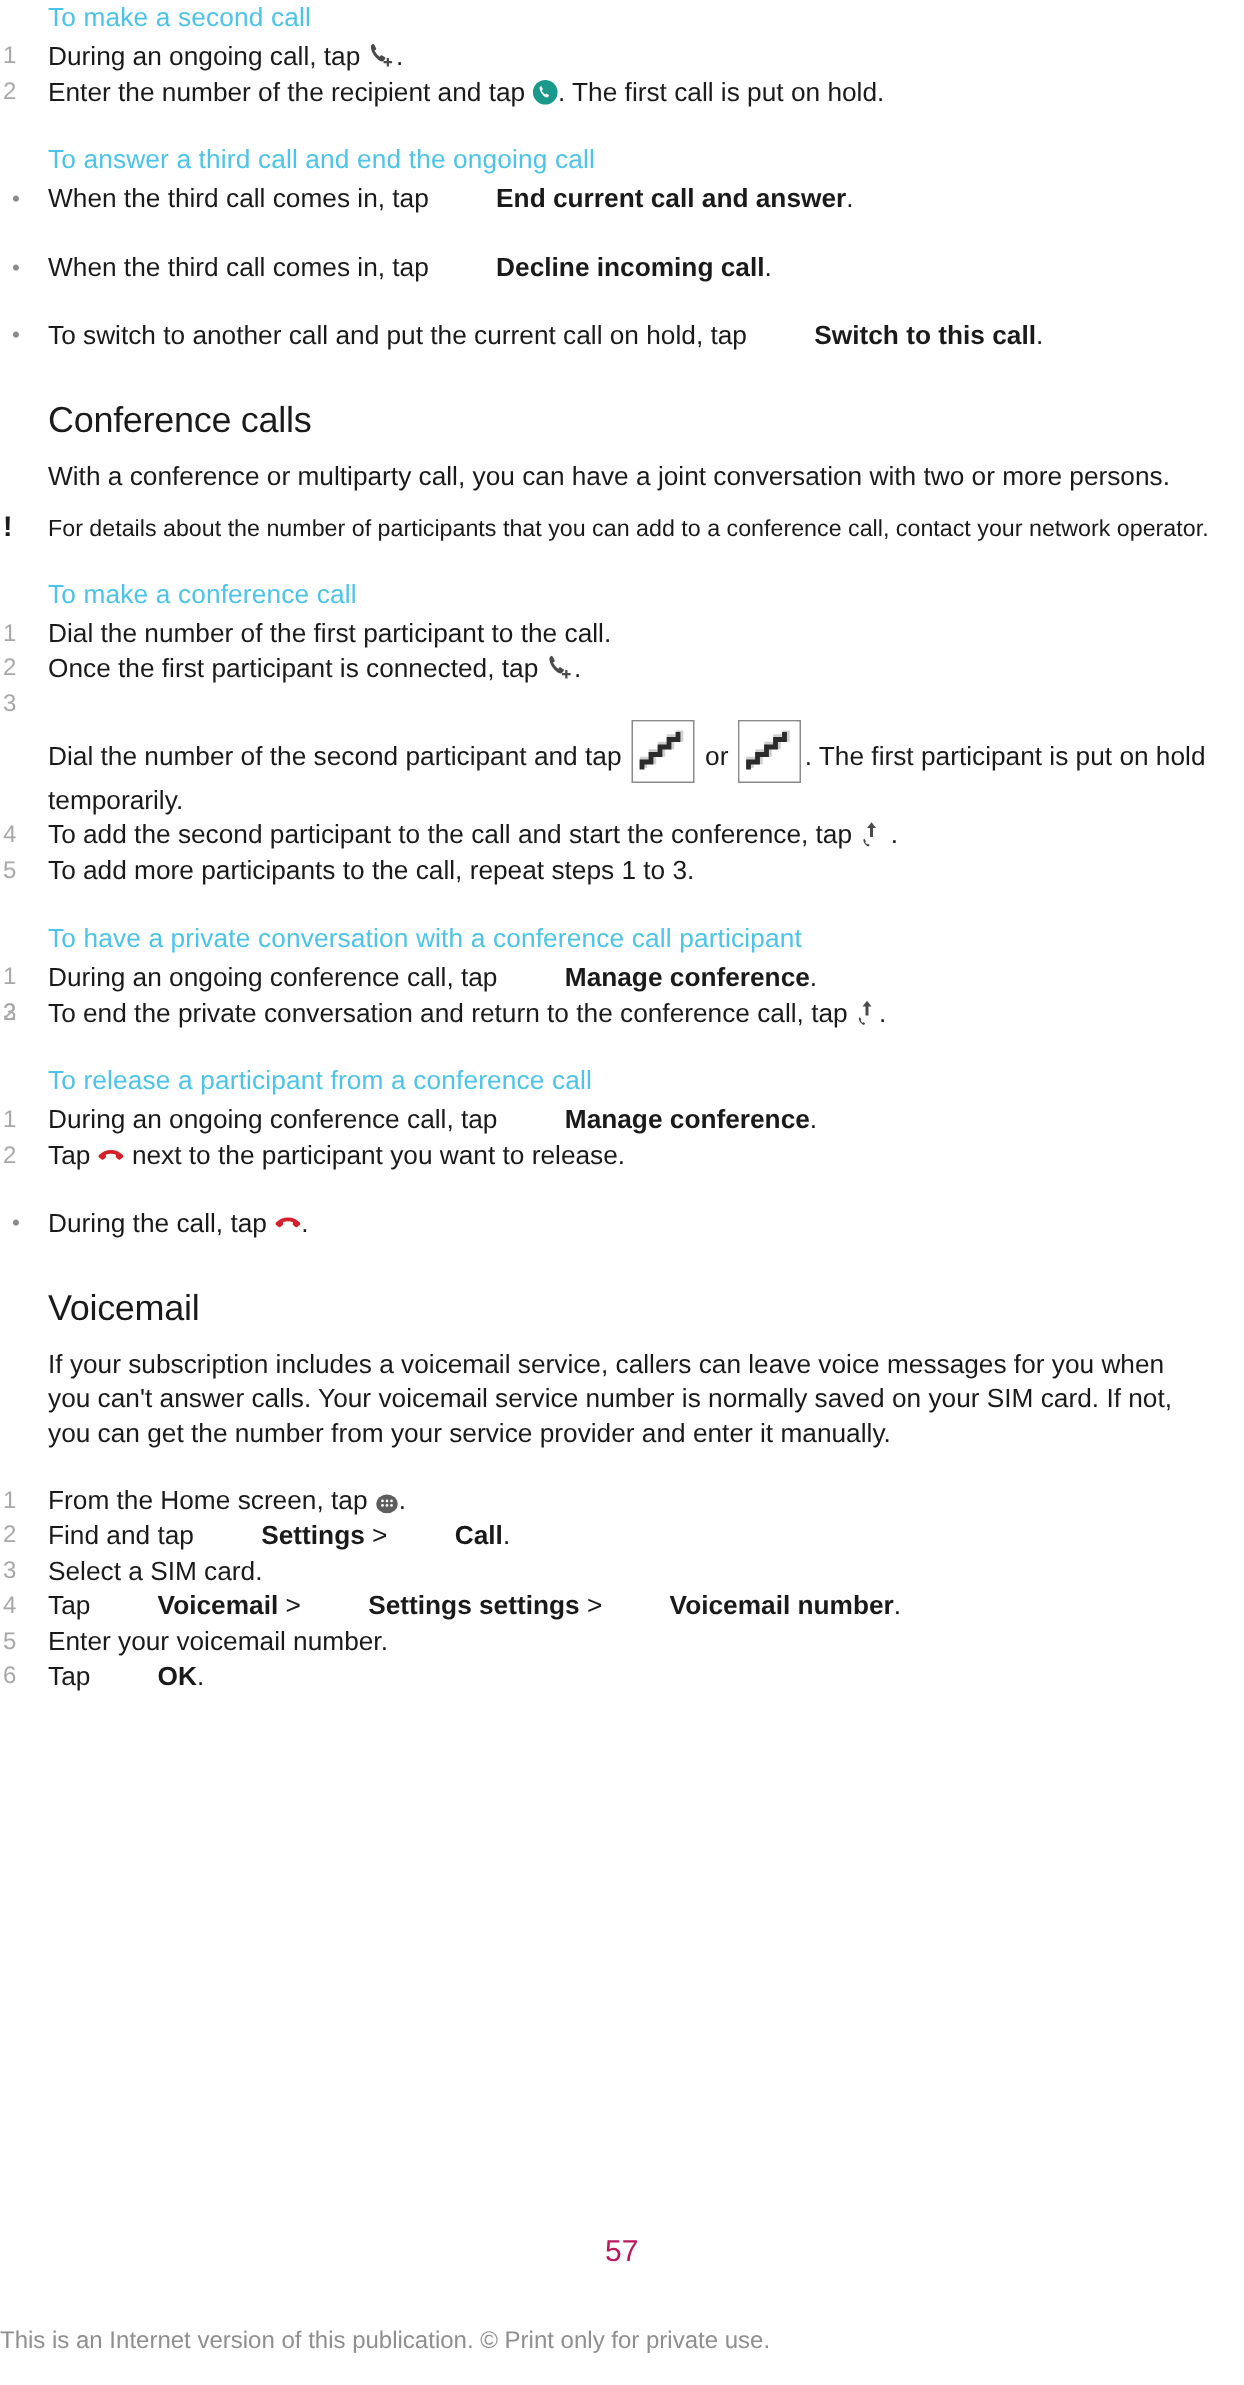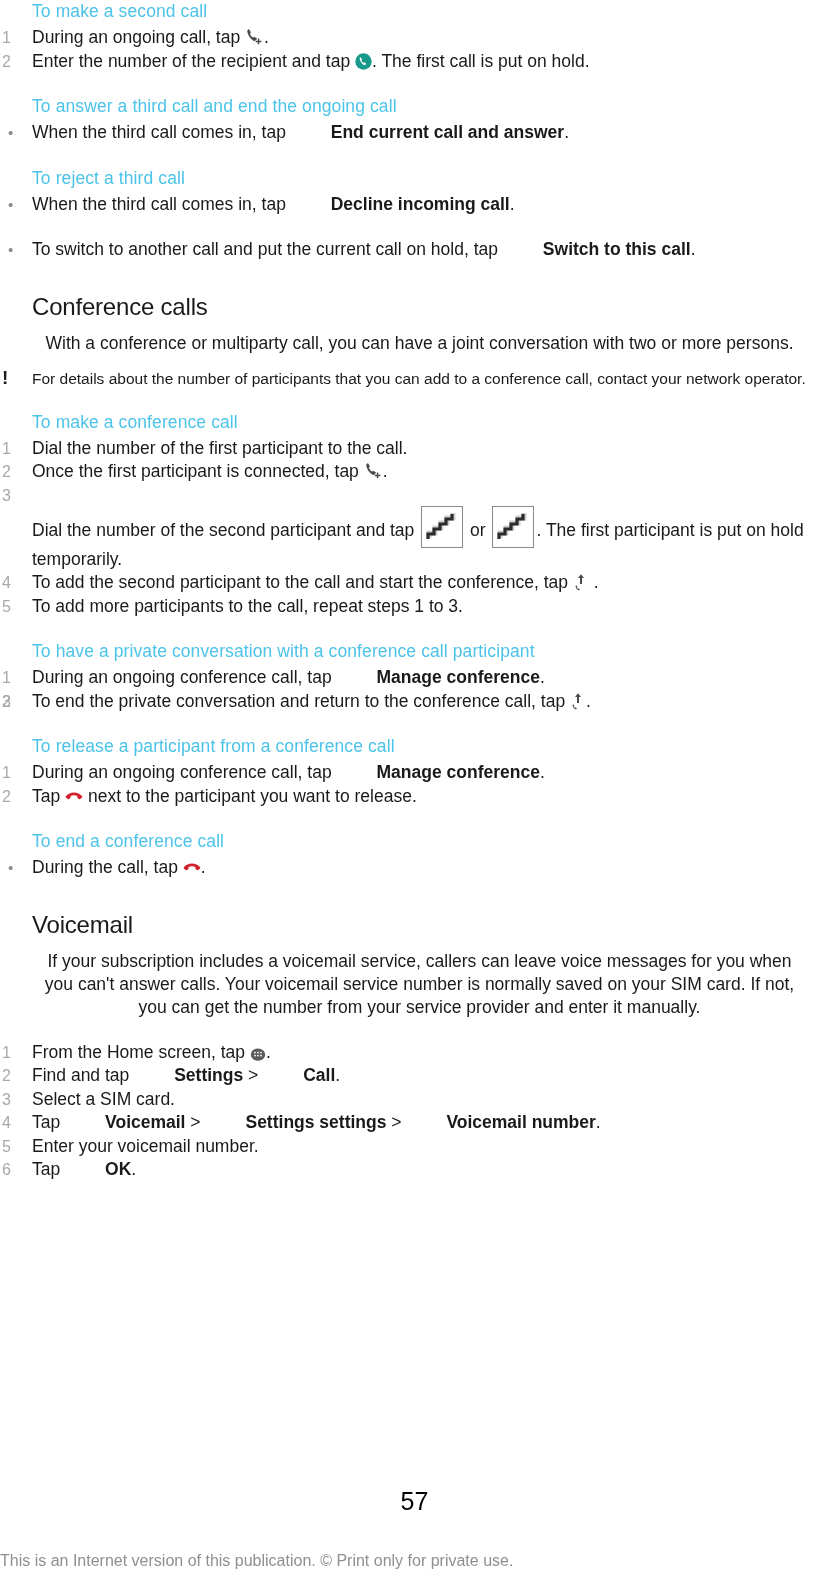--- a/index.html
+++ b/index.html
@@ -41,21 +41,20 @@
     font-weight: 400;
     margin: 0;
     padding: 0 0 2px 32px;
     letter-spacing: -0.2px;
   }
   .body-para {
     font-size: 17.5px;
     line-height: 23px;
     margin: 0;
     padding: 0 10px 0 32px;
-    text-align: center;
   }
 
   
   ol.steps, ul.steps {
     list-style: none;
     margin: 0;
     padding: 0;
   }
   ol.steps > li, ul.steps > li {
     position: relative;
@@ -126,22 +125,22 @@
   }
   .ph-box svg { display: block; }
 
   
   .page-number {
     position: absolute;
     left: 0;
     right: 0;
     top: 1490px;
     text-align: center;
-    color: #000000;
-    font-size: 25px;
+    color: #be185d;
+    font-size: 20px;
     line-height: 22px;
   }
   .footer-note {
     position: absolute;
     left: 0;
     right: 0;
     top: 1552px;
     text-align: left;
     color: #8f8f8f;
     font-size: 16px;
@@ -180,21 +179,20 @@
 
   <ul class="steps">
     <li>
       <span class="marker bullet">•</span>
       <span>When the third call comes in, tap </span><b>End current call and answer</b><span>.</span>
     </li>
   </ul>
 
   <div class="gap-m"></div>
 
-  <h3 class="proc-head">To reject a third call</h3>
 
   <ul class="steps">
     <li>
       <span class="marker bullet">•</span>
       <span>When the third call comes in, tap </span><b>Decline incoming call</b><span>.</span>
     </li>
   </ul>
 
   <div class="gap-m"></div>
 
@@ -304,21 +302,20 @@
       <span>Tap </span><span class="ico"><svg width="18" height="16" viewBox="0 0 18 16">
             <g fill="#d4202a">
               <path d="M9 3.6c-3.1 0-6 1.3-8 3.4-.5.5-.4 1.3.1 1.7l1.7 1.3c.4.3 1 .3 1.4-.1l1.3-1.3c.2-.2.3-.5.2-.8l-.2-.9c2.2-.9 4.7-.9 6.9 0l-.2.9c-.1.3 0 .6.2.8l1.3 1.3c.4.4 1 .4 1.4.1l1.7-1.3c.5-.4.6-1.2.1-1.7-2-2.1-4.8-3.4-7.9-3.4z"></path>
             </g>
           </svg></span><span> next to the participant you want to release.</span>
     </li>
   </ol>
 
   <div class="gap-m"></div>
 
-  <h3 class="proc-head">To end a conference call</h3>
 
   <ul class="steps">
     <li>
       <span class="marker bullet">•</span>
       <span>During the call, tap </span><span class="ico"><svg width="18" height="16" viewBox="0 0 18 16">
             <g fill="#d4202a">
               <path d="M9 3.6c-3.1 0-6 1.3-8 3.4-.5.5-.4 1.3.1 1.7l1.7 1.3c.4.3 1 .3 1.4-.1l1.3-1.3c.2-.2.3-.5.2-.8l-.2-.9c2.2-.9 4.7-.9 6.9 0l-.2.9c-.1.3 0 .6.2.8l1.3 1.3c.4.4 1 .4 1.4.1l1.7-1.3c.5-.4.6-1.2.1-1.7-2-2.1-4.8-3.4-7.9-3.4z"></path>
             </g>
           </svg></span><span>.</span>
     </li>

